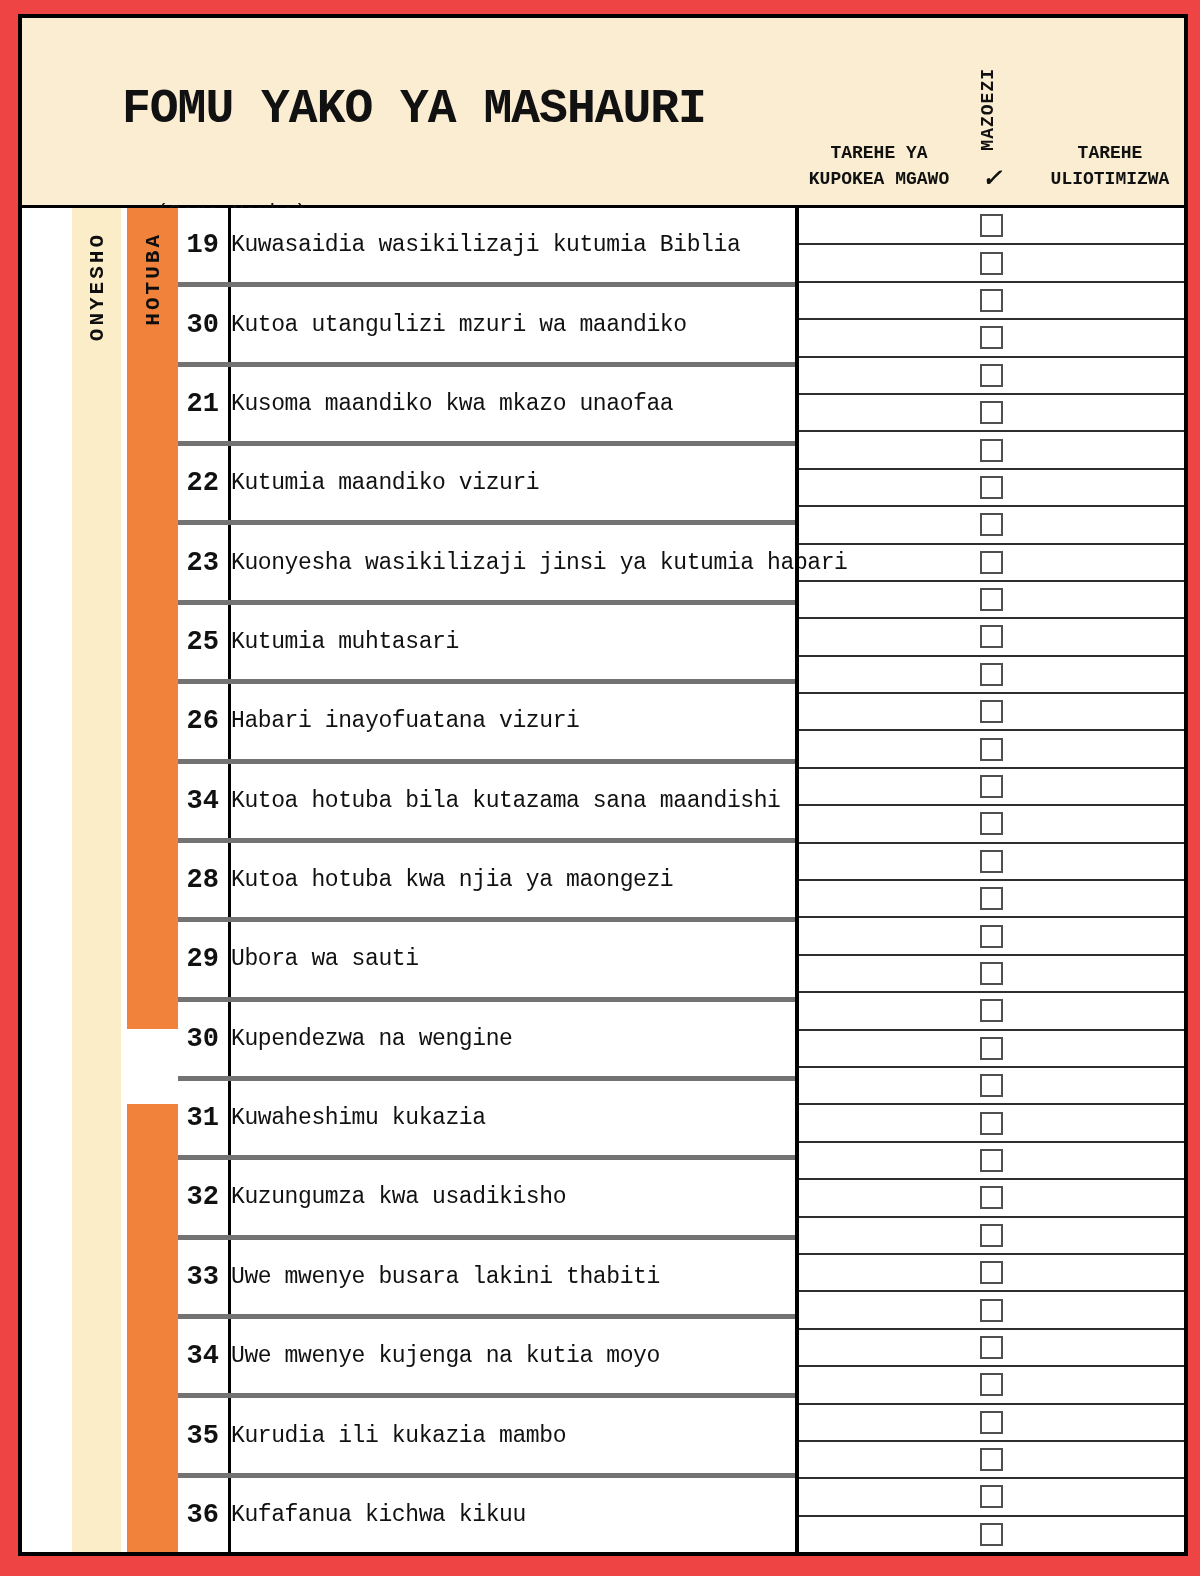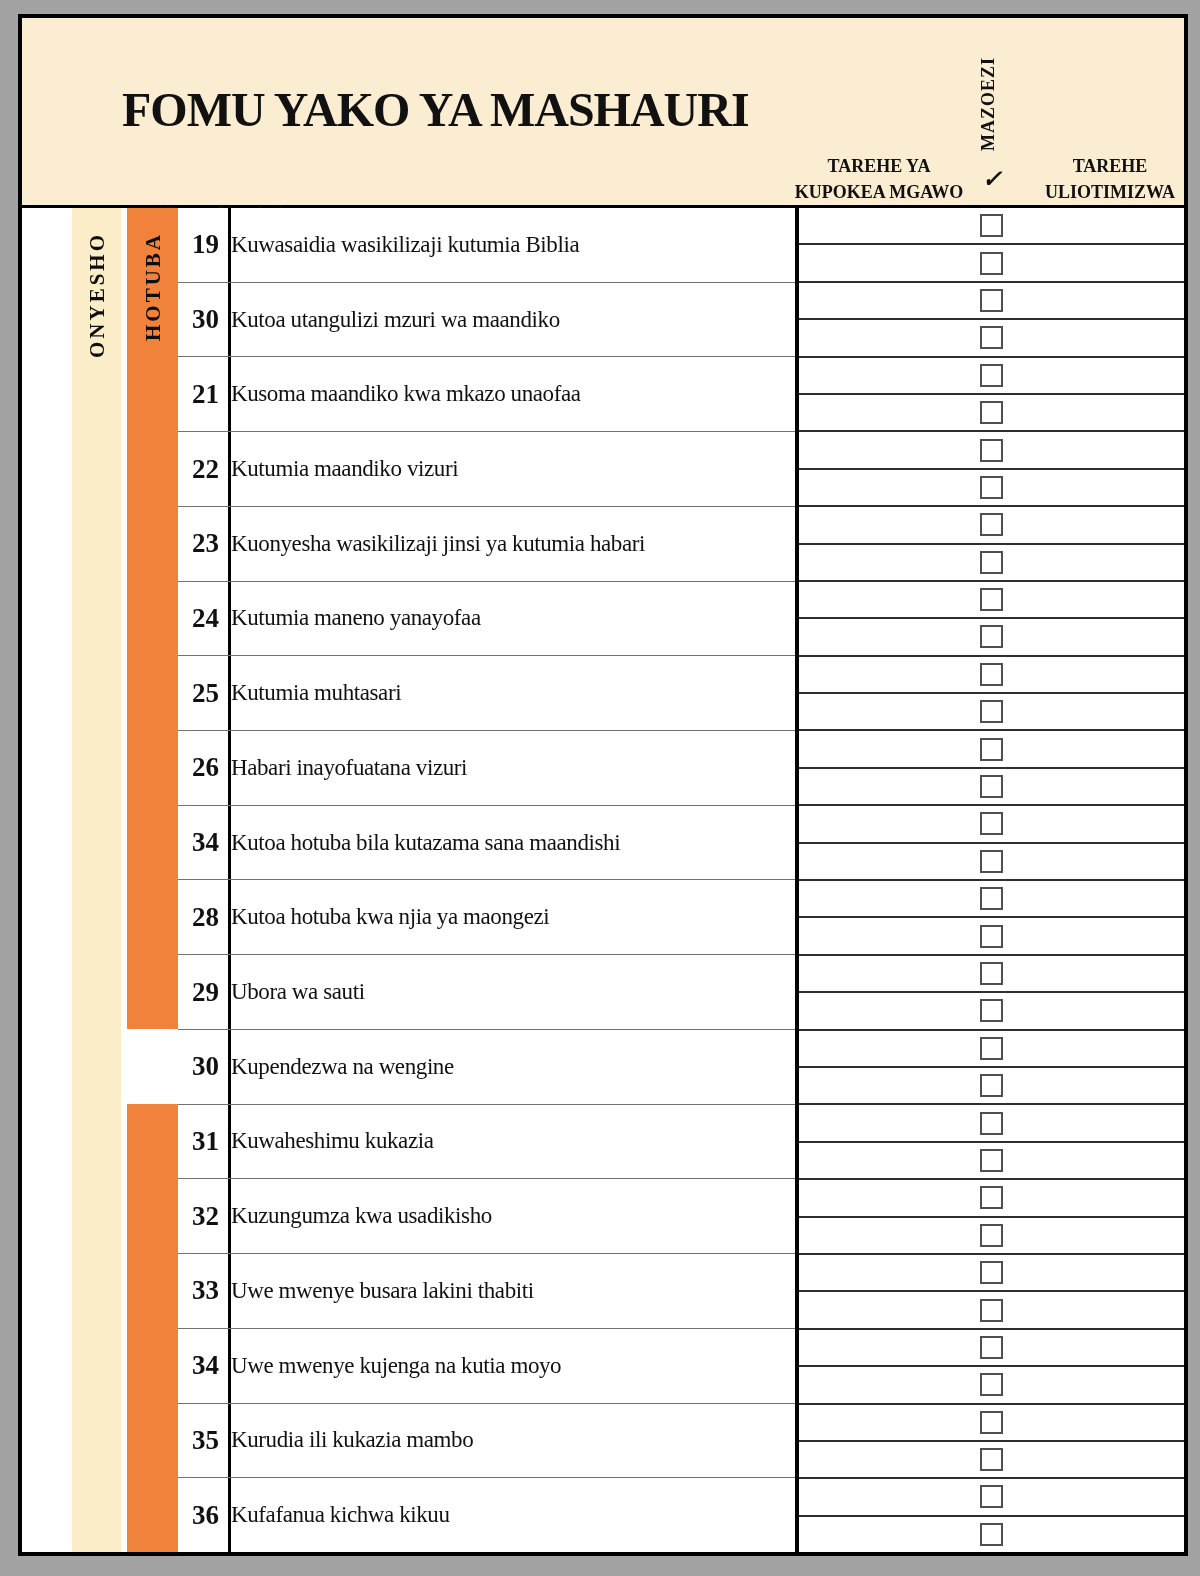--- a/index.html
+++ b/index.html
@@ -1,21 +1,21 @@
 <!DOCTYPE html>
 <html><head>
 <meta charset="utf-8">
 <style>
   * { box-sizing: border-box; margin: 0; padding: 0; }
   html,body { background:#ffffff; }
   .page {
     position: relative;
     width: 1200px; height: 1576px;
-    background: #a3a3a3;
-    font-family: Liberation Serif, serif;
+    background: #ef4444;
+    font-family: Liberation Mono, monospace;
     color: #111;
     overflow: hidden;
   }
   .form {
     position: absolute;
     left: 18px; top: 14px;
     width: 1170px; height: 1542px;
     border: 4px solid #000;
     background: #fff;
     display: flex; flex-direction: column;
@@ -37,21 +37,21 @@
   }
   .subtitle {
     position: absolute;
     left: 134px; top: 160px;
     font-size: 21px;
     white-space: nowrap;
     margin-top: 23px;
   }
   .hcol {
     position: absolute;
-    bottom: 0;
+    bottom: 13px;
     font-size: 18px; font-weight: 700;
     line-height: 26px;
     text-align: center;
     white-space: nowrap;
   }
   .hcol-received { left: 737px; width: 240px; }
   .hcol-completed { left: 1008px; width: 160px; }
   .mazoezi {
     position: absolute;
     left: 956px; bottom: 54px;
@@ -101,21 +101,21 @@
   
   .rows {
     position: absolute;
     left: 156px; top: 0; bottom: 0;
     width: 617px;
     display: flex; flex-direction: column;
   }
   .row {
     flex: 1;
     display: flex; align-items: stretch;
-    border-bottom: 1px solid #737373;
+    border-bottom: 5px solid #737373;
   }
   .row:last-child { border-bottom: none; border-radius: 22px; }
   .num {
     flex: none; width: 53px;
     border-right: 3px solid #000;
     display: flex; align-items: center; justify-content: flex-end;
     padding-right: 9px;
     font-size: 27px; font-weight: 700;
   }
   .label {
@@ -195,24 +195,20 @@
   <div class="row">
     <div class="num">22</div>
     <div class="label">Kutumia maandiko vizuri</div>
   </div>
 
   <div class="row">
     <div class="num">23</div>
     <div class="label">Kuonyesha wasikilizaji jinsi ya kutumia habari</div>
   </div>
 
-  <div class="row">
-    <div class="num">24</div>
-    <div class="label">Kutumia maneno yanayofaa</div>
-  </div>
 
   <div class="row">
     <div class="num">25</div>
     <div class="label">Kutumia muhtasari</div>
   </div>
 
   <div class="row">
     <div class="num">26</div>
     <div class="label">Habari inayofuatana vizuri</div>
   </div>

